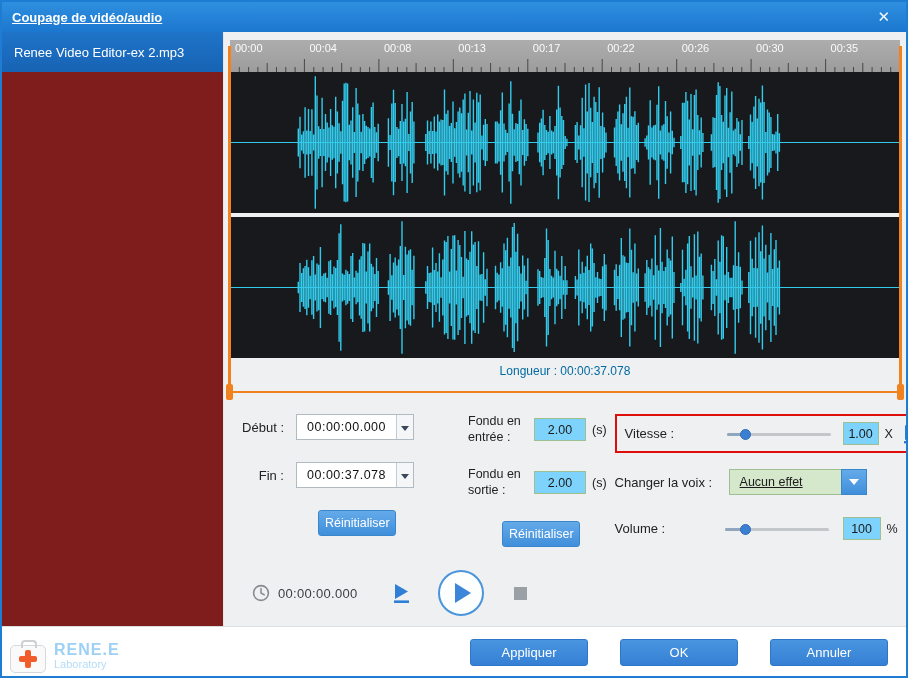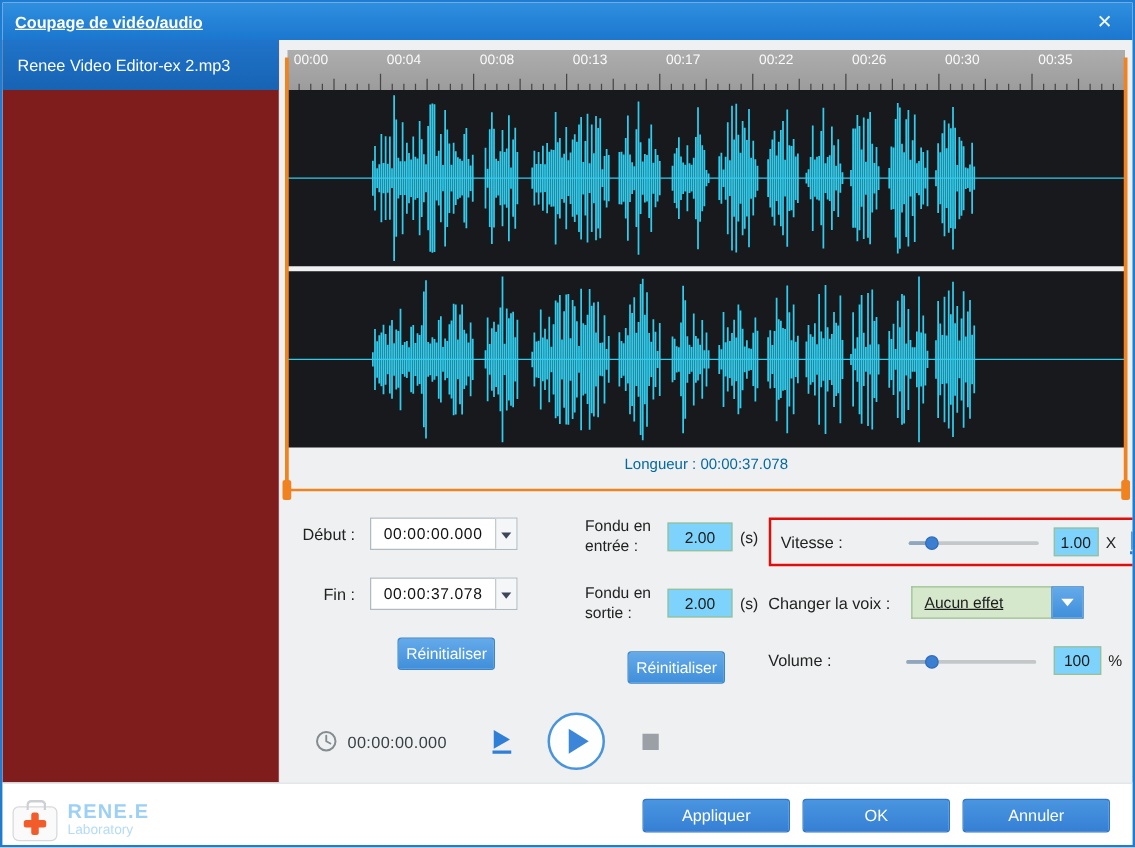--- a/index.html
+++ b/index.html
@@ -86,21 +86,21 @@
   .footer{height:50px;flex-shrink:0;background:#fff;border-top:1px solid #dcdfe1;display:flex;align-items:flex-start;padding:12px 18px 0 8px;}
   .logo{display:flex;align-items:center;gap:8px;}
   .logo-icon{position:relative;width:36px;height:28px;background:#fafafa;border:1px solid #d6d8da;border-radius:5px;margin-top:6px;}
   .logo-icon::before{content:'';position:absolute;top:-6px;left:10px;width:12px;height:6px;border:2px solid #cdd0d2;border-bottom:none;border-radius:4px 4px 0 0;}
   .cross{position:absolute;left:50%;top:50%;transform:translate(-50%,-50%);width:18px;height:18px;}
   .cross::before{content:'';position:absolute;left:6px;top:0;width:6px;height:18px;background:#f25b2a;border-radius:2px;}
   .cross::after{content:'';position:absolute;left:0;top:6px;width:18px;height:6px;background:#f25b2a;border-radius:2px;}
   .brand{display:flex;flex-direction:column;line-height:1.05;}
   .brand-top{font-size:16px;font-weight:bold;color:#9cd0f4;letter-spacing:1px;}
   .brand-sub{font-size:11px;color:#b4dcf8;}
-  .footer-btns{margin-left:auto;display:flex;gap:10px;}
+  .footer-btns{margin-left:auto;display:flex;gap:32px;}
   .footer-btns button{width:118px;height:27px;background:linear-gradient(#4a95e0,#3580d4);border:1px solid #2e76c6;border-radius:3px;color:#fff;font-size:13px;font-family:"Liberation Sans",sans-serif;cursor:pointer;}
 </style>
 </head>
 <body>
 
 <div class="dialog">
 
   <div class="titlebar">
     <span class="title">Coupage de vidéo/audio</span>
     <span class="close">✕</span>

